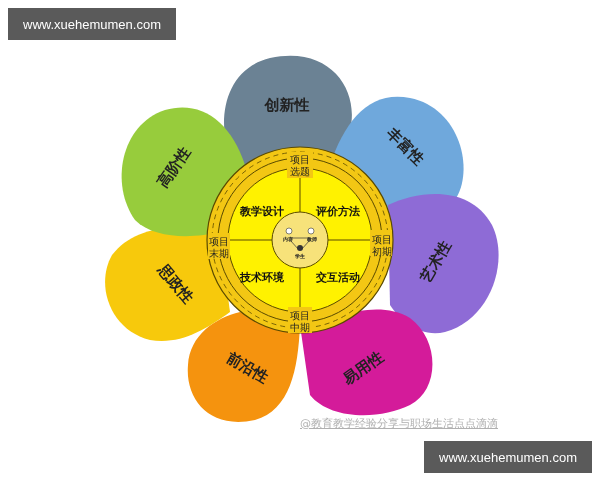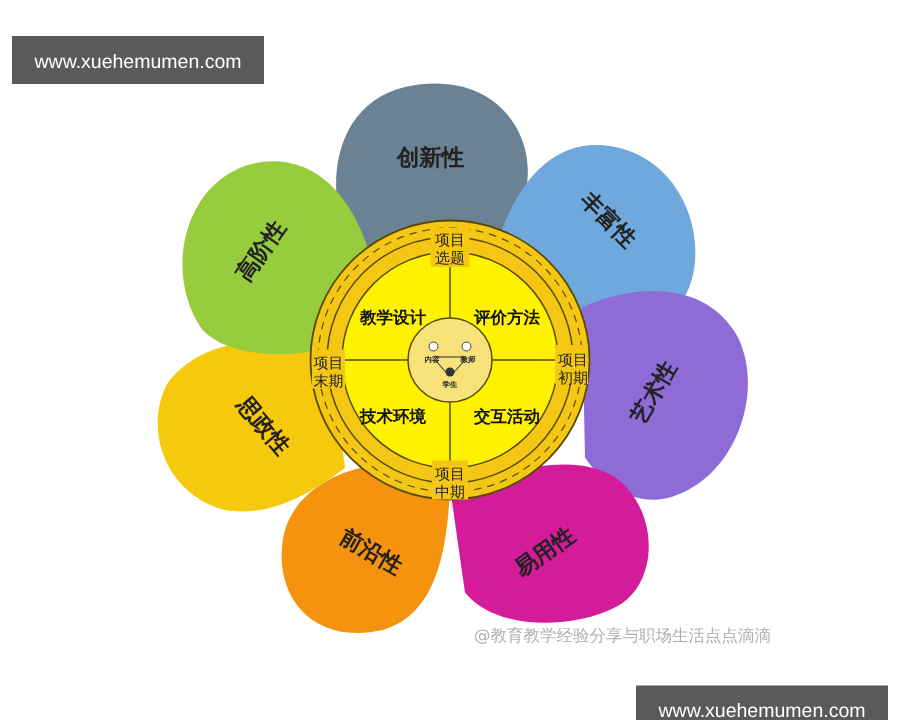--- a/index.html
+++ b/index.html
@@ -1,27 +1,27 @@
 <!DOCTYPE html>
 <html><head>
 <meta charset="utf-8">
 <style>
   html, body { margin:0; padding:0; }
   body { width:600px; height:480px; background:#ffffff; position:relative; overflow:hidden;
          font-family:"DejaVu Sans", sans-serif; }
   .wm { position:absolute; background:#5a5a5a; color:#ffffff; font-family:"Liberation Sans", sans-serif;
-        font-size:13px; display:flex; align-items:center; justify-content:center;margin-top:16px; }
+        font-size:13px; display:flex; align-items:center; justify-content:center; }
   #wm-top { left:8px; top:8px; width:168px; height:32px; }
   #wm-bottom { left:424px; top:441px; width:168px; height:32px; }
   svg { position:absolute; left:0; top:0; }
   .petal-label { font-family:"DejaVu Sans", sans-serif; font-size:15px; fill:#222; font-weight:bold; }
   .quad-label { font-family:"DejaVu Sans", sans-serif; font-size:11px; fill:#111; font-weight:bold; }
   .stage-label { font-family:"DejaVu Sans", sans-serif; font-size:10px; fill:#222; }
   .hub-label { font-family:"DejaVu Sans", sans-serif; font-size:5px; fill:#222; font-weight:bold; }
-  .credit { position:absolute; left:316px; top:416px; color:#b0b0b0; font-size:11px; }
+  .credit { position:absolute; left:300px; top:416px; color:#b0b0b0; font-size:11px;text-decoration:underline; }
 </style>
 </head>
 <body>
 
 <div class="wm" id="wm-top">www.xuehemumen.com</div>
 
 <svg width="600" height="480" viewBox="0 0 600 480">
 
   <g>
     <path d="M235 170 C215 130 220 70 270 58 C330 45 360 90 350 130 C345 150 330 160 320 172 Z" fill="#6b8294"></path>

